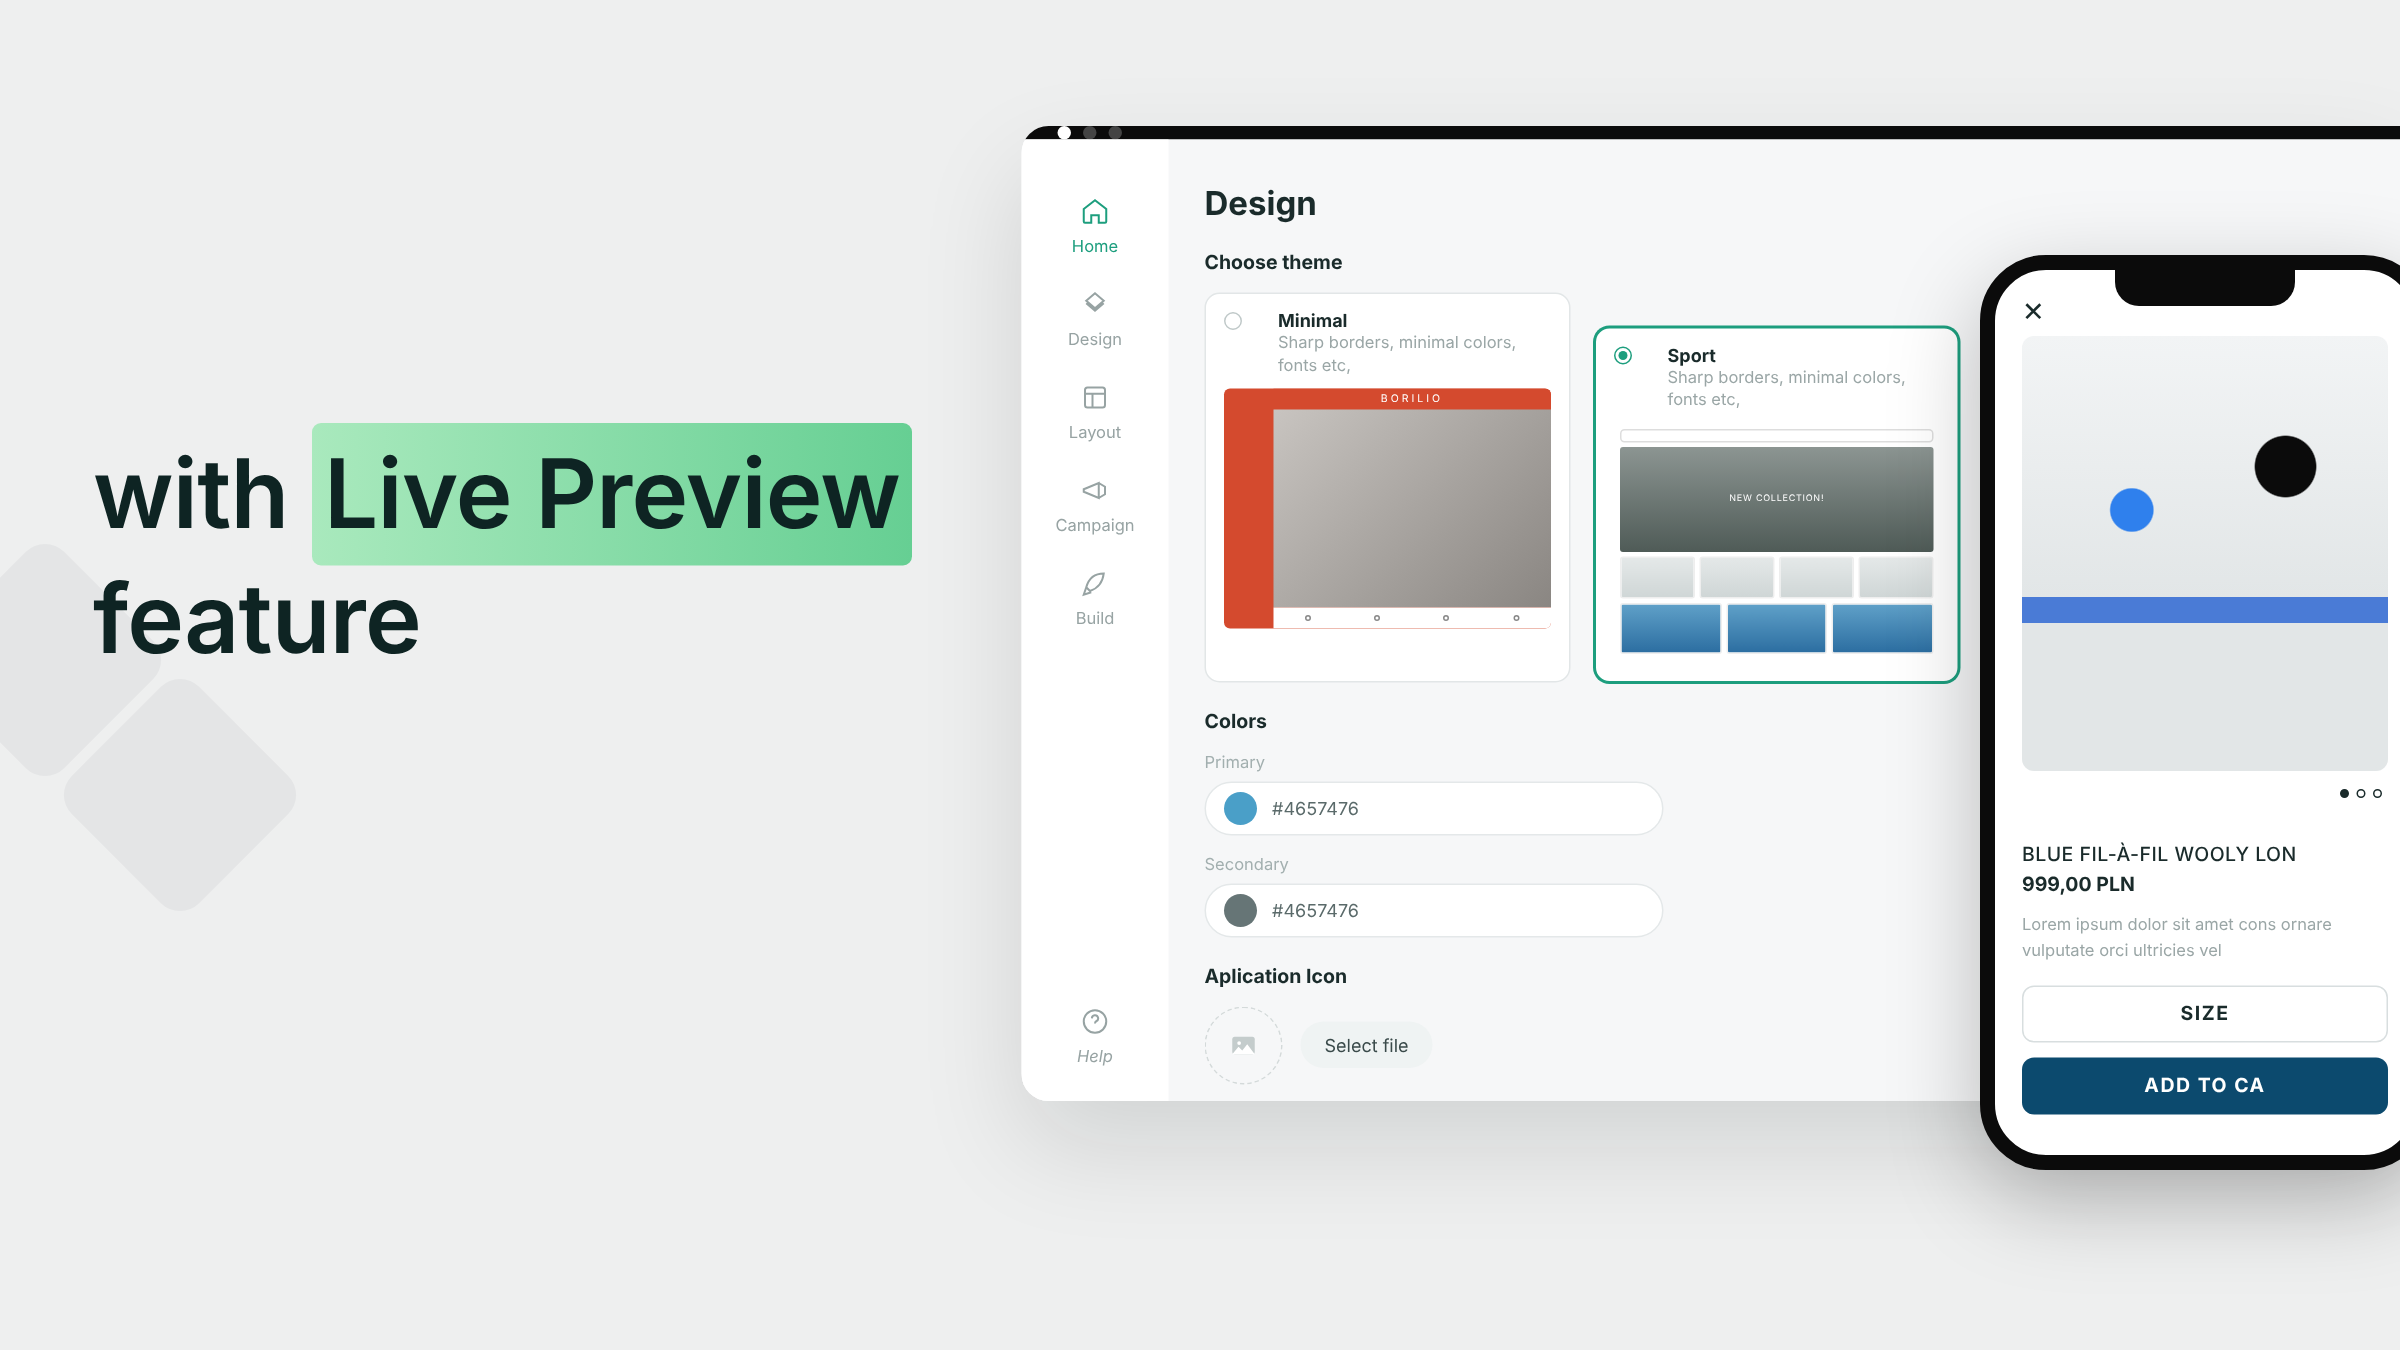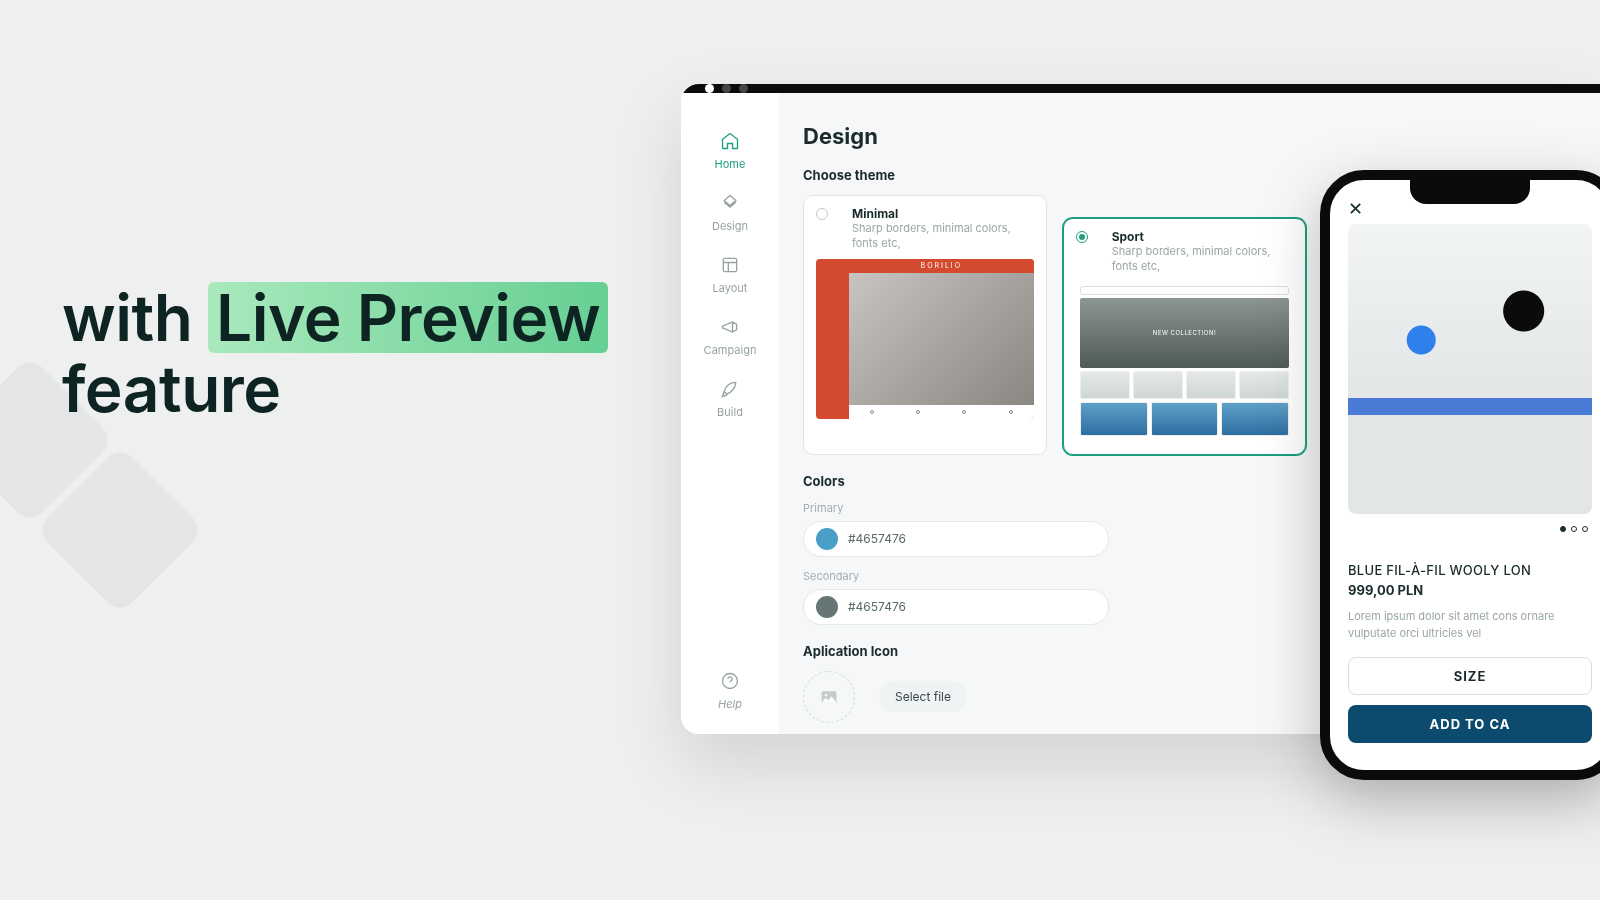--- a/index.html
+++ b/index.html
@@ -7,21 +7,21 @@
 body{background:#eeefef;position:relative;}
 
 
 .bg-blob{position:absolute;background:#e4e5e6;transform:rotate(45deg);border-radius:18px;}
 .bg-blob.a{width:120px;height:120px;left:-30px;top:380px;}
 .bg-blob.b{width:120px;height:120px;left:60px;top:470px;}
 
 
 .hero{position:absolute;left:62px;top:210px;width:600px;}
 .hero-text{font-size:64px;font-weight:600;color:#0e2423;line-height:1.12;letter-spacing:-0.5px;}
-.hl{background:linear-gradient(90deg,#a9e9bd 0%,#66cf93 100%);padding:0 8px;border-radius:6px;display:inline-block;}
+.hl{background:linear-gradient(90deg,#a9e9bd 0%,#66cf93 100%);padding:12px 8px;border-radius:6px;display:inline-block;}
 
 
 .window{position:absolute;top:84px;left:681px;right:0;height:650px;background:#fff;border-radius:18px 0 0 18px;box-shadow:0 30px 70px rgba(10,20,20,.12);overflow:hidden;display:flex;flex-direction:column;}
 .titlebar{height:50px;background:#0b0b0b;display:flex;align-items:center;padding:0 24px;gap:8px;}
 .dot{width:9px;height:9px;border-radius:50%;background:#444;}
 .dot.active{background:#fff;}
 
 .app{flex:1;display:flex;background:#f6f7f8;}
 .sidebar{width:98px;background:#fff;display:flex;flex-direction:column;align-items:center;padding-top:38px;gap:22px;}
 .nav-item{display:flex;flex-direction:column;align-items:center;gap:6px;font-size:11px;color:#97a3a3;cursor:pointer;}
@@ -71,21 +71,21 @@
 .mock-hitech .nav{height:14px;border-top:1px solid #eee;display:flex;justify-content:space-around;align-items:center;}
 .mock-hitech .nav span{width:5px;height:5px;background:#ccc;border-radius:2px;}
 
 .field-lbl{font-size:11px;color:#a2afaf;margin:12px 0 6px;}
 .color-field{display:flex;align-items:center;gap:10px;background:#fff;border:1px solid #e4e8e9;border-radius:22px;padding:6px 12px;width:306px;}
 .swatch{width:22px;height:22px;border-radius:50%;}
 .swatch.prim{background:#4a9fc8;}
 .swatch.sec{background:#667576;}
 .color-val{font-size:12px;color:#5a6a6a;}
 
-.app-icon-row{display:flex;align-items:center;gap:24px;margin-top:12px;}
+.app-icon-row{display:flex;align-items:center;gap:12px;margin-top:12px;}
 .icon-slot{width:52px;height:52px;border:1px dashed #d4dada;border-radius:50%;display:flex;align-items:center;justify-content:center;}
 .icon-slot svg{width:20px;height:20px;fill:#c4cccc;}
 .select-file{background:#eff3f3;border:none;border-radius:16px;padding:8px 16px;font-size:12px;color:#3a4a4a;cursor:pointer;}
 
 
 .phone{position:absolute;top:170px;left:1320px;width:300px;height:610px;border:10px solid #0b0b0b;border-radius:44px;background:#fff;overflow:hidden;box-shadow:0 20px 60px rgba(0,0,0,.25);}
 .notch{position:absolute;top:0;left:50%;transform:translateX(-50%);width:120px;height:24px;background:#0b0b0b;border-radius:0 0 16px 16px;z-index:5;}
 .phone-content{position:absolute;inset:0;padding:22px 18px 18px;display:flex;flex-direction:column;}
 .close{width:16px;height:16px;color:#1a2b2b;font-size:18px;line-height:14px;cursor:pointer;}
 .prod-img{height:290px;border-radius:8px;margin:6px 0 12px;background:

